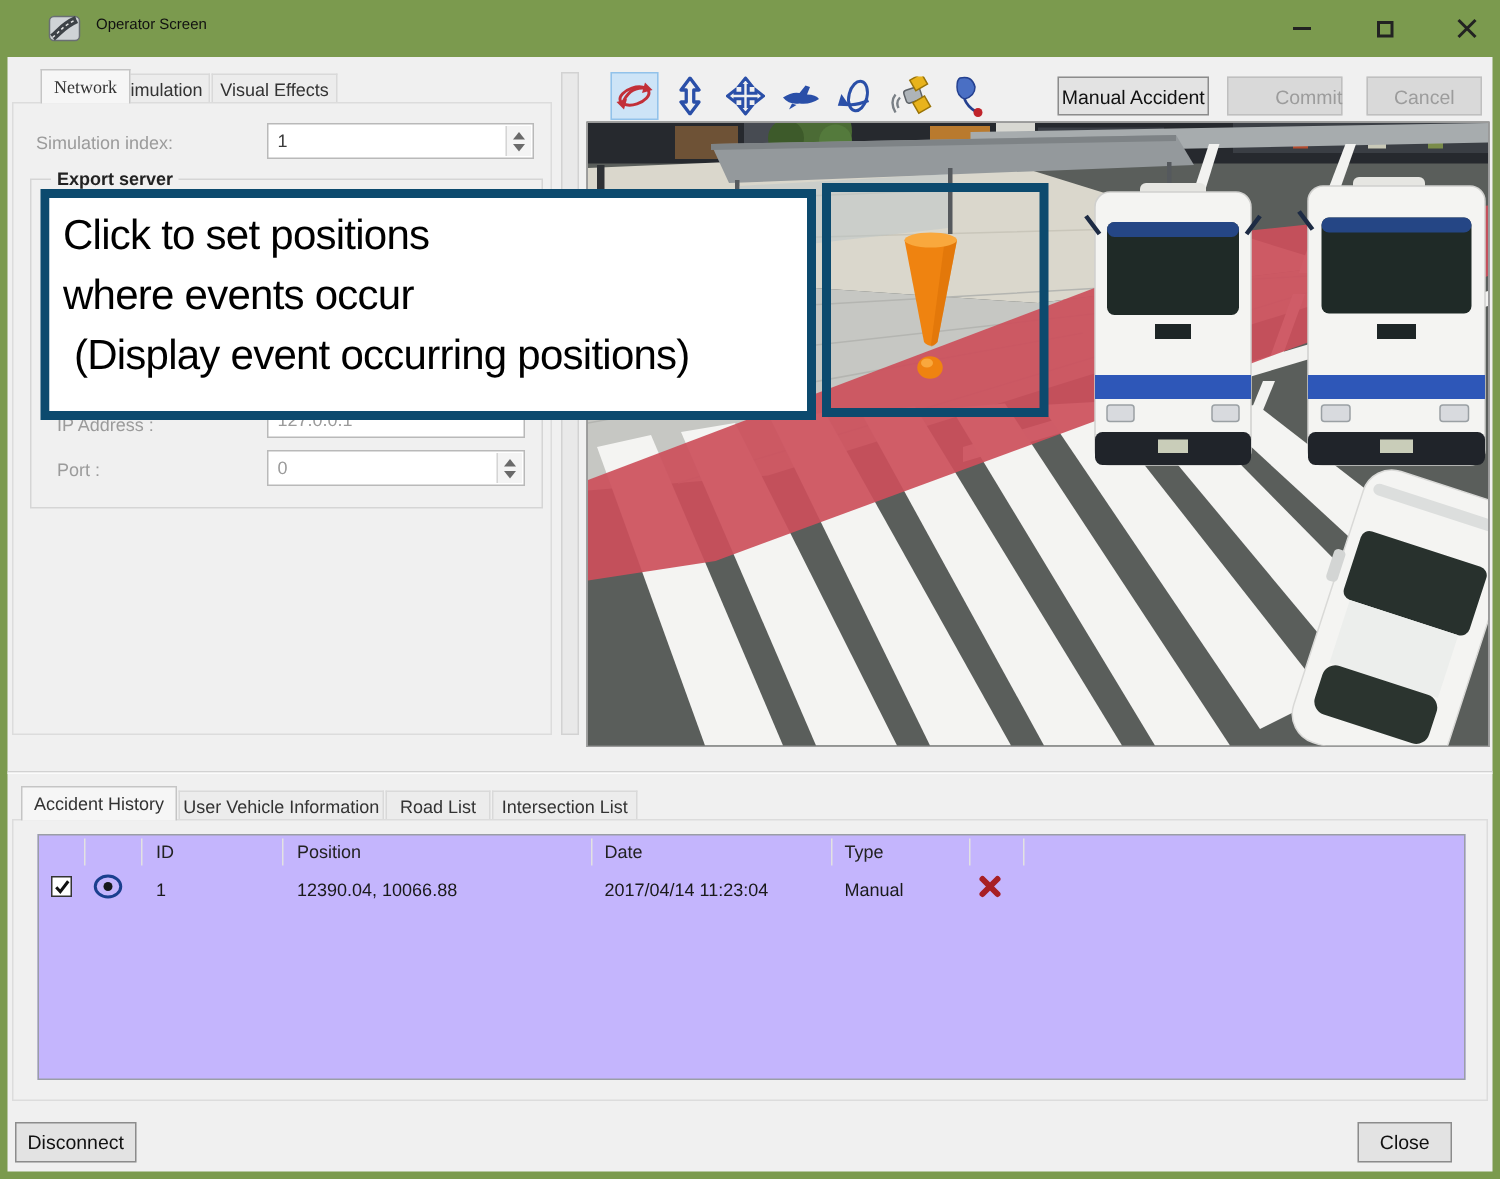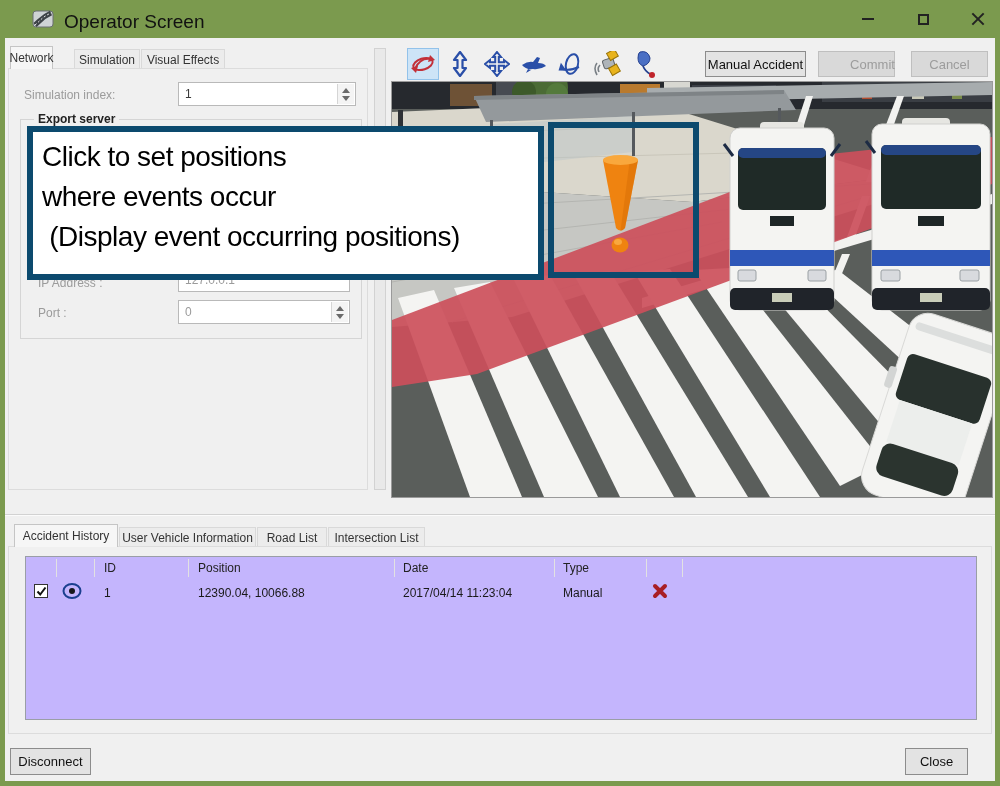--- a/index.html
+++ b/index.html
@@ -3,21 +3,21 @@
 <meta charset="utf-8">
 <style>
   * { box-sizing: border-box; margin: 0; padding: 0; }
   html,body { width:1000px; height:786px; overflow:hidden;
     font-family:"Liberation Sans", sans-serif; font-size:12px; color:#1a1a1a; background:#fff; }
   .abs { position:absolute; }
   .window { position:relative; width:1000px; height:786px; background:#7b9a4e; }
 
   
   .titlebar { left:0; top:0; width:1000px; height:38px; background:#7b9a4e; }
-  .title-text { left:64px; top:11px; font-size:19px; color:#111; }
+  .title-text { left:64px; top:11px; font-size:10px; color:#111; }
   .app-icon { left:32px; top:8px; width:22px; height:22px; }
   .win-btn { top:8px; width:40px; height:22px; display:flex; align-items:center; justify-content:center; cursor:default; }
   .glyph-min { width:12px; height:0; border-top:2px solid #222; }
   .glyph-max { width:11px; height:11px; border:2px solid #222; }
   .glyph-close { position:relative; width:14px; height:14px; }
   .glyph-close:before,.glyph-close:after { content:""; position:absolute; left:-1px; top:6px; width:16px; height:2px; background:#222; }
   .glyph-close:before { transform:rotate(45deg); } .glyph-close:after { transform:rotate(-45deg); }
 
   
   .client { left:5px; top:38px; width:990px; height:743px; background:#f0f0f0; }
@@ -85,21 +85,21 @@
     <div class="abs win-btn" style="left:903px">
         <div class="glyph-max"></div>
       </div>
     <div class="abs win-btn" style="left:958px">
         <div class="glyph-close"></div>
       </div>
   </div>
 
   <div class="abs client"></div>
 
-  <div class="abs tab active" style="left:10px; top:46px; width:43px; height:23px;">Network</div>
+  <div class="abs tab active" style="left:27px; top:46px; width:60px; height:23px;font-family:Liberation Serif, serif;">Network</div>
   <div class="abs tab" style="left:74px; top:49px; width:66px; height:20px;text-align:right;">Simulation</div>
   <div class="abs tab" style="left:141px; top:49px; width:84px; height:20px;">Visual Effects</div>
 
   <div class="abs page" style="left:8px; top:68px; width:360px; height:422px;"></div>
 
   <span class="abs lbl" style="left:24px; top:88px;">Simulation index:</span>
   <div class="abs field" style="left:178px; top:82px; width:178px; height:24px;">
     <span>1</span>
     <div class="spin">
         <div class="tri-up"></div>

